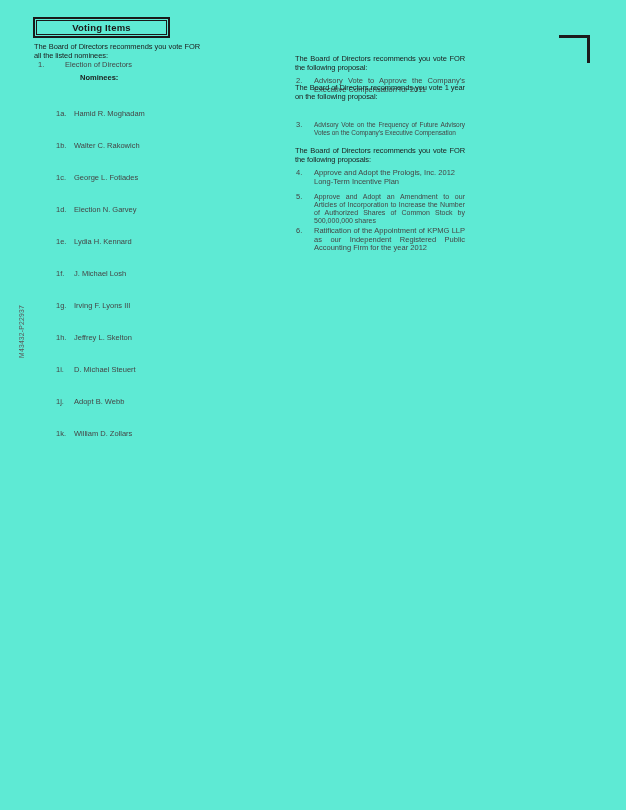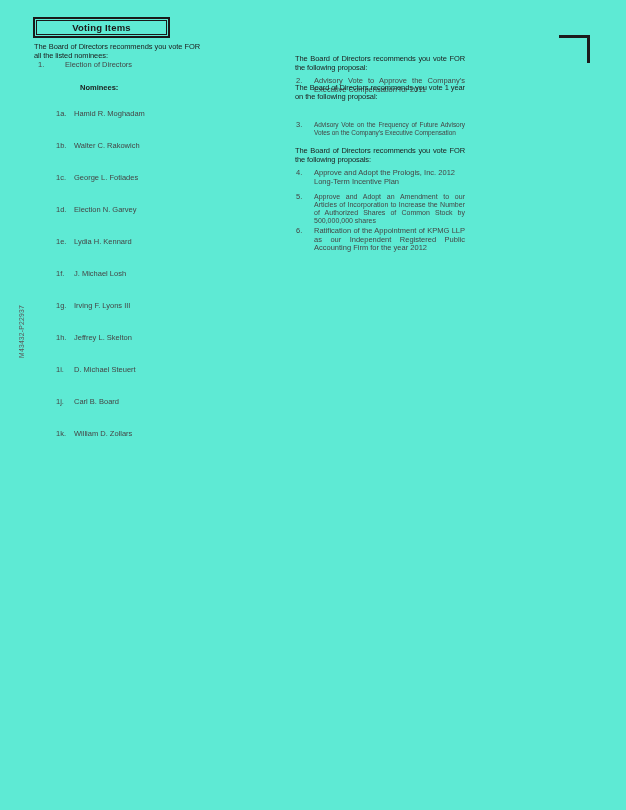--- a/index.html
+++ b/index.html
@@ -42,21 +42,21 @@
   .rc-heading-2  { left:295px; top:84px; width:170px; }
   .rc-heading-3  { left:295px; top:147px; width:170px; }
 
   
   .row-election {
     position:absolute; left:38px; top:61px; display:flex;
     font-size:7.5px; line-height:8.6px; color:#454545;
   }
   .row-election .num { flex:none; width:27px; }
   .nominees-label {
-    position:absolute; left:56px; top:83px;
+    position:absolute; left:56px; top:73px;
     font-weight:bold; font-size:7.5px; color:#1c1c1c;padding-left:24px;
   }
   .nominees { position:absolute; left:56px; top:86px; }
   .nominee-row {
     display:flex; font-size:7.5px; line-height:8px; color:#454545;
     margin-bottom:13.5px; white-space:nowrap;margin-top:24px;
   }
   .nominee-row .num { flex:none; width:18px; }
 
   
@@ -125,21 +125,21 @@
     <div class="nominee-row">
       <span class="num">1h.</span>
       <span class="name">Jeffrey L. Skelton</span>
     </div>
     <div class="nominee-row">
       <span class="num">1i.</span>
       <span class="name">D. Michael Steuert</span>
     </div>
     <div class="nominee-row">
       <span class="num">1j.</span>
-      <span class="name">Carl B. Board</span>
+      <span class="name">Adopt B. Webb</span>
     </div>
     <div class="nominee-row">
       <span class="num">1k.</span>
       <span class="name">William D. Zollars</span>
     </div>
   </div>
 
   <div class="bold-heading rc-heading-1">The Board of Directors recommends you vote FOR the following proposal:</div>
 
   <div class="right-item item-2">

